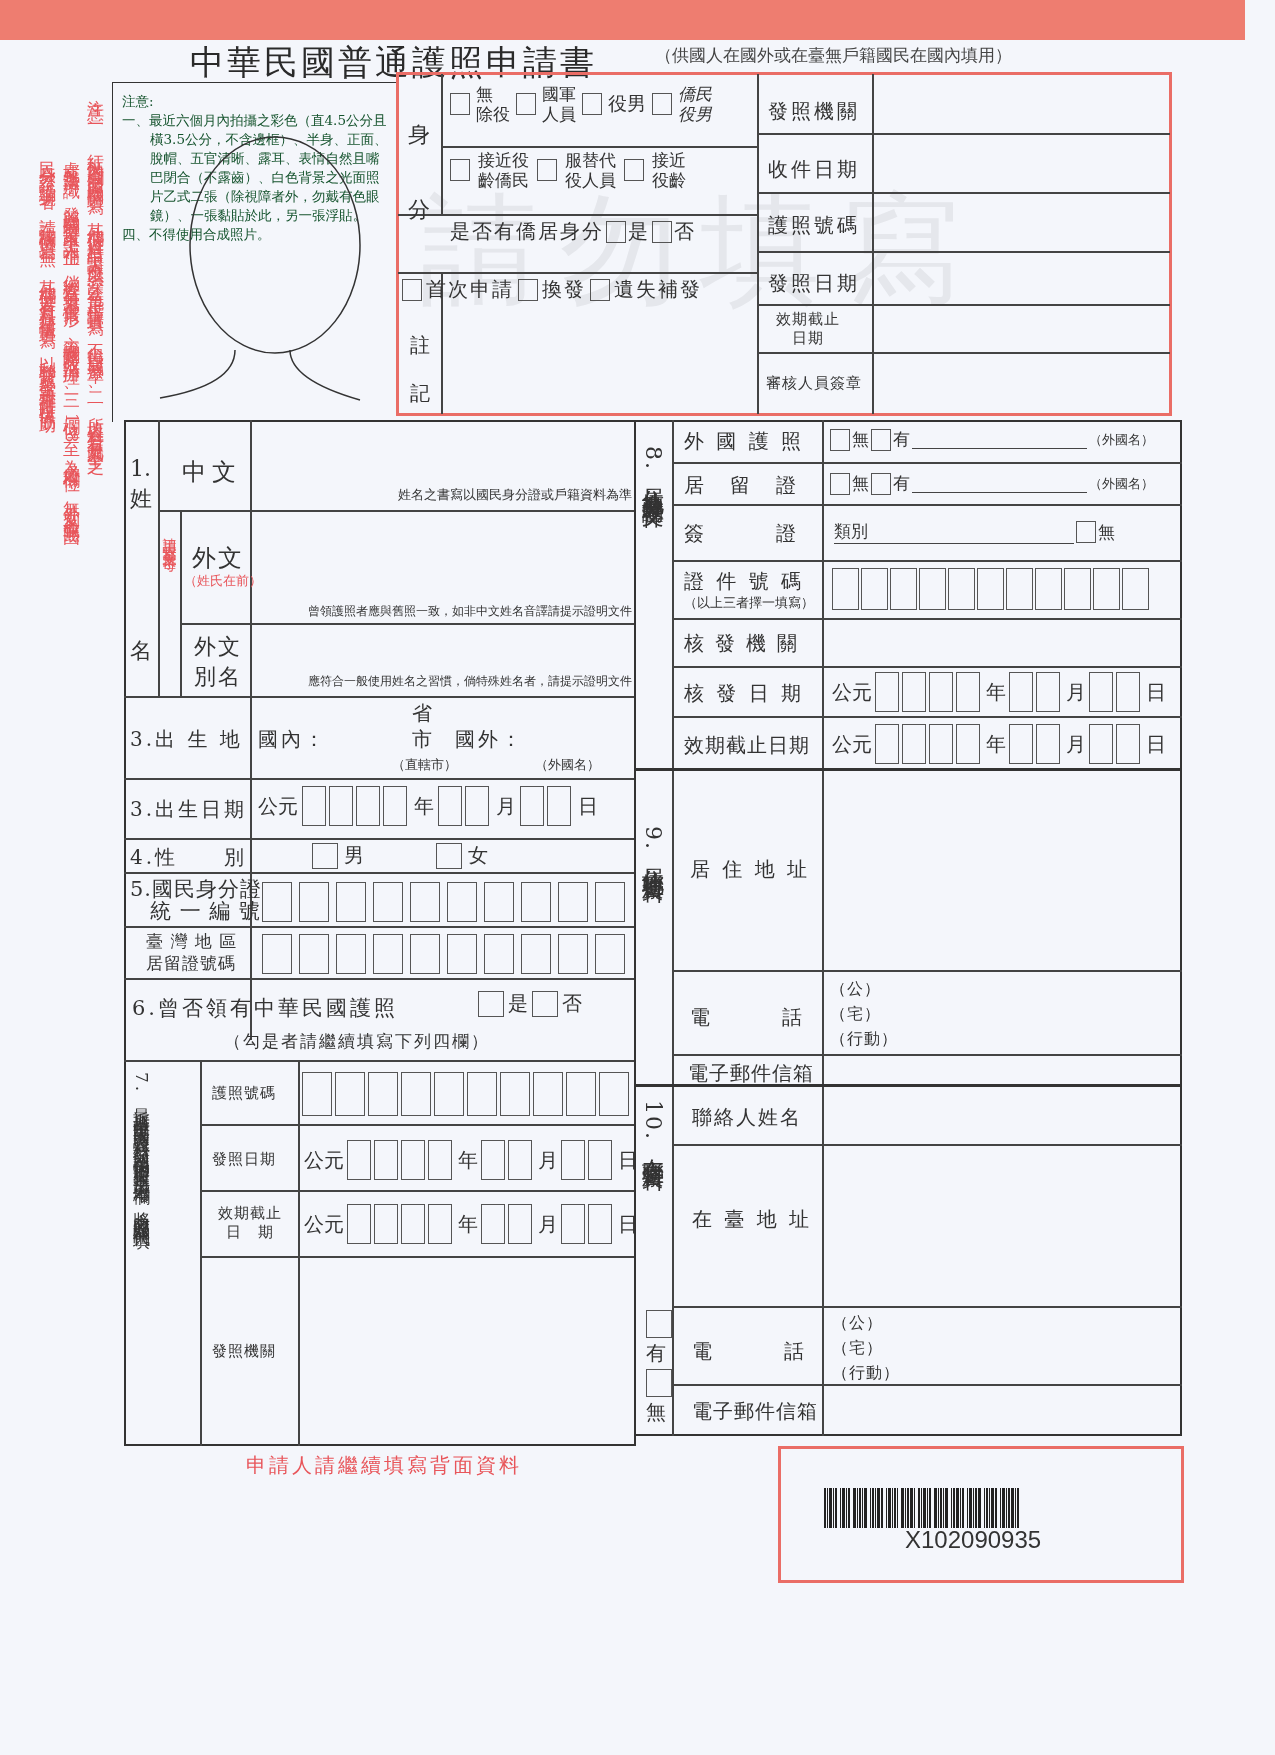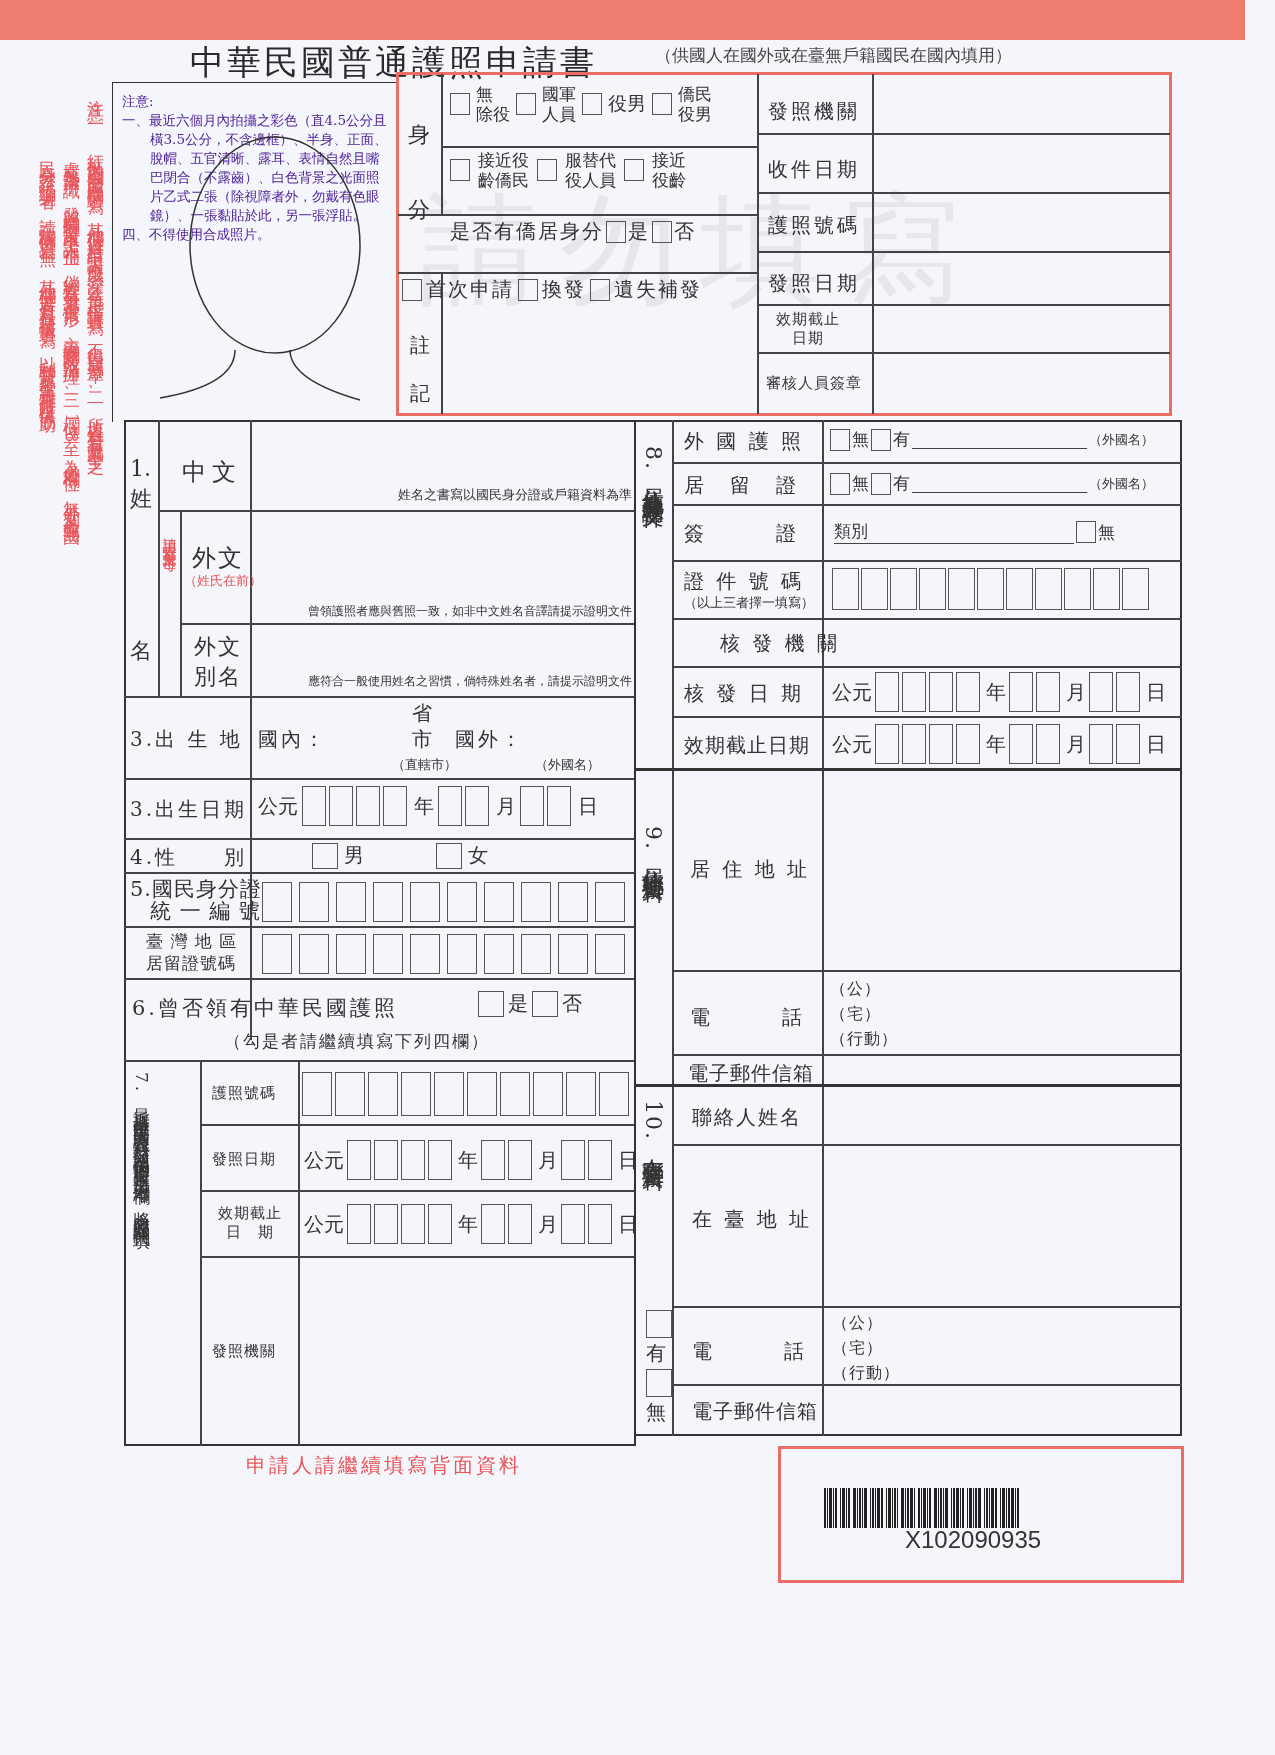--- a/index.html
+++ b/index.html
@@ -16,21 +16,21 @@
   .box { position:absolute; border:1.5px solid #333; box-sizing:border-box; }
   .redbox { position:absolute; border:3px solid #ea6d66; box-sizing:border-box; }
   .cb { display:inline-block; width:20px; height:22px; border:1.5px solid #555; box-sizing:border-box; vertical-align:middle; background:#fff0; }
   .digit { display:inline-block; width:24px; height:40px; border:1.5px solid #555; box-sizing:border-box; margin-right:3px; vertical-align:middle; }
   .lbl { position:absolute; font-size:20px; letter-spacing:3px; white-space:nowrap; }
   .sm { font-size:15px; letter-spacing:1px; }
   .xs { font-size:12px; letter-spacing:0; }
   .vert { writing-mode:vertical-rl; letter-spacing:4px; }
   .watermark { position:absolute; left:420px; top:170px; font-size:120px; color:#d9dbe0; letter-spacing:20px; opacity:0.55; white-space:nowrap; }
   .notice-col { position:absolute; writing-mode:vertical-rl; font-size:17px; line-height:28px; letter-spacing:4px; color:#e8555a; }
-  .photo-notice { position:absolute; left:122px; top:92px; width:270px; font-size:13.5px; line-height:19px; color:#4c1d95; }
+  .photo-notice { position:absolute; left:122px; top:92px; width:270px; font-size:13.5px; line-height:19px; color:#14532d; }
   .photo-notice p { margin:0; padding-left:28px; text-indent:-28px; }
   .barcode { display:flex; align-items:flex-end; height:40px; gap:1px; }
   .barcode span { display:inline-block; background:#222; height:40px; }
 </style>
 </head>
 <body>
 
 <div class="abs topbar"></div>
 
 <div class="abs title">中華民國普通護照申請書</div>
@@ -79,21 +79,21 @@
       <div>除役</div>
     </span>
   <span class="cb"></span>
   <span style="line-height:20px;text-align:right;">
       <div>國軍</div>
       <div>人員</div>
     </span>
   <span class="cb"></span>
   <span style="font-size:19px;">役男</span>
   <span class="cb"></span>
-  <span style="line-height:20px;">
+  <span style="line-height:20px;font-style:italic;">
       <div>僑民</div>
       <div>役男</div>
     </span>
 </div>
 
 <div class="abs" style="left:450px;top:150px;display:flex;gap:8px;align-items:center;font-size:17px;">
   <span class="cb"></span>
   <span style="line-height:20px;">
       <div>接近役</div>
       <div>齡僑民</div>
@@ -339,21 +339,21 @@
     <span class="digit" style="width:27px;height:42px;margin:0;"></span>
     <span class="digit" style="width:27px;height:42px;margin:0;"></span>
     <span class="digit" style="width:27px;height:42px;margin:0;"></span>
     <span class="digit" style="width:27px;height:42px;margin:0;"></span>
     <span class="digit" style="width:27px;height:42px;margin:0;"></span>
     <span class="digit" style="width:27px;height:42px;margin:0;"></span>
     <span class="digit" style="width:27px;height:42px;margin:0;"></span>
     <span class="digit" style="width:27px;height:42px;margin:0;"></span>
     <span class="digit" style="width:27px;height:42px;margin:0;"></span>
 </div>
-<div class="lbl" style="left:720px;top:630px;">核 發 機 關</div>
+<div class="lbl" style="left:684px;top:630px;font-family:Liberation Serif, serif;">核 發 機 關</div>
 <div class="abs" style="left:824px;top:620px;width:356px;height:45px;"></div>
 <div class="lbl" style="left:684px;top:680px;">核 發 日 期</div>
 <div class="abs" style="left:832px;top:672px;display:flex;align-items:center;gap:3px;font-size:20px;">
   <span>公元</span>
   <span><span class="digit"></span><span class="digit"></span><span class="digit"></span><span class="digit"></span></span>
   <span>年</span>
   <span><span class="digit"></span><span class="digit"></span></span>
   <span>月</span>
   <span><span class="digit"></span><span class="digit"></span></span>
   <span>日</span>

